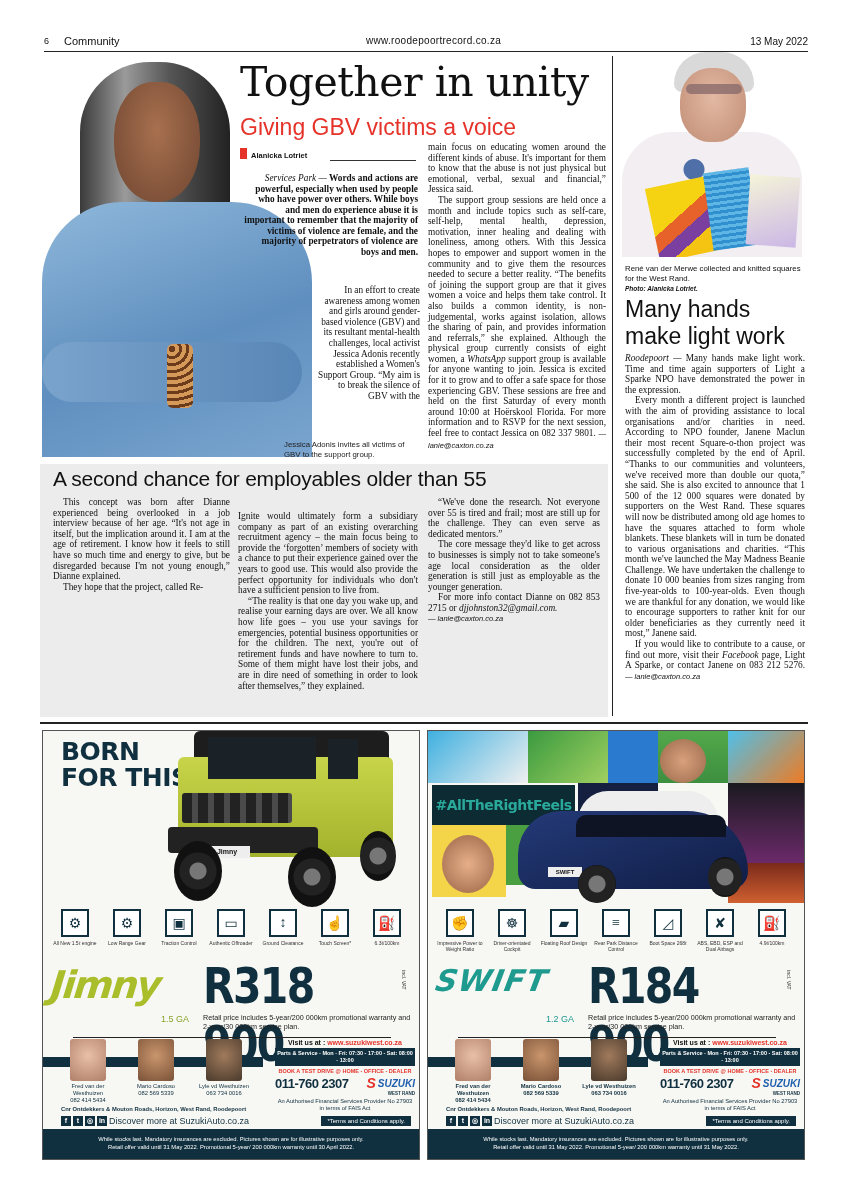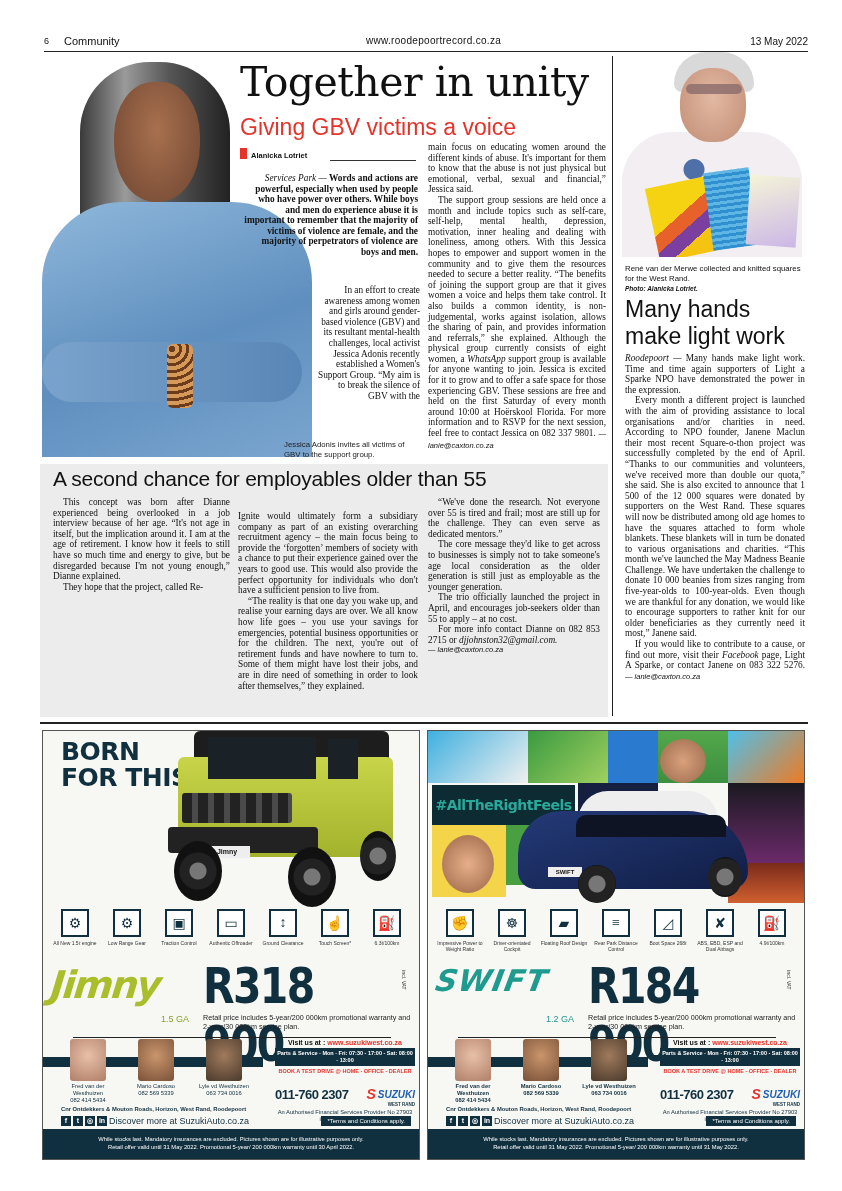--- a/index.html
+++ b/index.html
@@ -107,21 +107,21 @@
   .staff .portrait { width: 36px; height: 42px; margin: 0 auto; border-radius: 3px; position: relative; z-index: 1; }
   .staff .nm { font-family: "Liberation Sans", sans-serif; font-size: 5.8px; line-height: 7px; margin-top: 2px; color: #10303f; }
   .staff .ph { font-family: "Liberation Sans", sans-serif; font-size: 5.8px; line-height: 7px; color: #10303f; }
   .ad-swift .staff .nm, .ad-swift .staff .ph { font-weight: bold; }
 
   .contact { position: absolute; left: 232px; top: 308px; width: 140px; font-family: "Liberation Sans", sans-serif; }
   .visit { font-size: 7px; font-weight: bold; text-align: center; }
   .visit .u { color: #e6332a; }
   .hours { margin-top: 2px; background: #10303f; color: #fff; font-size: 5.5px; line-height: 7px; text-align: center; padding: 2px; font-weight: bold; }
   .book { font-size: 5.5px; color: #e6332a; font-weight: bold; text-align: center; margin-top: 2px; }
-  .phone-row { display: flex; align-items: center; justify-content: space-between; margin-top: 12px; }
+  .phone-row { display: flex; align-items: center; justify-content: space-between; margin-top: 1px; }
   .phone { font-size: 13px; font-weight: bold; color: #10303f; letter-spacing: -0.5px; }
   .suzuki { font-size: 10px; font-weight: bold; color: #1f5fae; font-style: italic; display: flex; align-items: center; gap: 2px; }
   .suzuki .s { color: #e6332a; font-size: 14px; }
   .wr { font-size: 4.5px; text-align: right; font-weight: bold; color: #10303f; }
   .fsp { font-size: 5.8px; text-align: center; color: #10303f; line-height: 7px; margin-top: 2px; }
 
   .address { position: absolute; left: 18px; top: 375px; font-family: "Liberation Sans", sans-serif; font-size: 5.8px; font-weight: bold; color: #10303f; }
   .social { position: absolute; left: 18px; top: 385px; display: flex; align-items: center; gap: 2px; font-family: "Liberation Sans", sans-serif; font-size: 9px; color: #10303f; }
   .soc { width: 10px; height: 10px; background: #10303f; color: #fff; font-size: 7px; line-height: 10px; text-align: center; font-weight: bold; }
   .terms { position: absolute; right: 8px; top: 385px; background: #10303f; color: #fff; font-family: "Liberation Sans", sans-serif; font-size: 6px; padding: 2px 6px; }
@@ -186,37 +186,36 @@
   <div class="knit1"></div>
   <div class="knit2"></div>
   <div class="knit3"></div>
 </div>
 <div class="abs caption-rene">René van der Merwe collected and knitted squares for the West Rand.</div>
 <div class="abs photo-credit">Photo: Alanicka Lotriet.</div>
 <div class="abs headline2">Many hands make light work</div>
 <div class="abs col-right body-text">
   <p class="noind"><span class="dateline">Roodepoort —</span><span> Many hands make light work. Time and time again supporters of Light a Sparke NPO have demonstrated the power in the expression.</span></p>
   <p>Every month a different project is launched with the aim of providing assistance to local organisations and/or charities in need. According to NPO founder, Janene Maclun their most recent Square-o-thon project was successfully completed by the end of April. “Thanks to our communities and volunteers, we've received more than double our quota,” she said. She is also excited to announce that 1 500 of the 12 000 squares were donated by supporters on the West Rand. These squares will now be distributed among old age homes to have the squares attached to form whole blankets. These blankets will in turn be donated to various organisations and charities. “This month we've launched the May Madness Beanie Challenge. We have undertaken the challenge to donate 10 000 beanies from sizes ranging from five-year-olds to 100-year-olds. Even though we are thankful for any donation, we would like to encourage supporters to rather knit for our older beneficiaries as they currently need it most,” Janene said.</p>
-  <p><span>If you would like to contribute to a cause, or find out more, visit their </span><span class="italic">Facebook</span><span> page, Light A Sparke, or contact Janene on 083 322 5276. </span><span class="email-sig">— lanie@caxton.co.za</span></p>
+  <p><span>If you would like to contribute to a cause, or find out more, visit their </span><span class="italic">Facebook</span><span> page, Light A Sparke, or contact Janene on 083 212 5276. </span><span class="email-sig">— lanie@caxton.co.za</span></p>
 </div>
 
 <div class="abs greybox"></div>
 <div class="abs headline3">A second chance for employables older than 55</div>
 <div class="abs gcol1 body-text">
   <p>This concept was born after Dianne experienced being overlooked in a job interview because of her age. “It's not age in itself, but the implication around it. I am at the age of retirement. I know how it feels to still have so much time and energy to give, but be disregarded because I'm not young enough,” Dianne explained.</p>
   <p>They hope that the project, called Re-</p>
 </div>
 <div class="abs gcol2 body-text">
   <p class="noind">Ignite would ultimately form a subsidiary company as part of an existing overarching recruitment agency – the main focus being to provide the ‘forgotten’ members of society with a chance to put their experience gained over the years to good use. This would also provide the perfect opportunity for individuals who don't have a sufficient pension to live from.</p>
   <p>“The reality is that one day you wake up, and realise your earning days are over. We all know how life goes – you use your savings for emergencies, potential business opportunities or for the children. The next, you're out of retirement funds and have nowhere to turn to. Some of them might have lost their jobs, and are in dire need of something in order to look after themselves,” they explained.</p>
 </div>
 <div class="abs gcol3 body-text">
   <p>“We've done the research. Not everyone over 55 is tired and frail; most are still up for the challenge. They can even serve as dedicated mentors.”</p>
   <p>The core message they'd like to get across to businesses is simply not to take someone's age local consideration as the older generation is still just as employable as the younger generation.</p>
-  <p>The trio officially launched the project in April, and encourages job-seekers older than 55 to apply – at no cost.</p>
   <p><span>For more info contact Dianne on 082 853 2715 or </span><span class="italic">djjohnston32@gmail.com.</span></p>
   <p class="noind email-sig">— lanie@caxton.co.za</p>
 </div>
 
 <div class="abs bottom-rule"></div>
 
 <div class="abs ad ad-jimny">
   <div class="born">BORN<br>FOR THIS</div>
   <div class="jimny-car">
     <div class="jimny-roof"></div>

